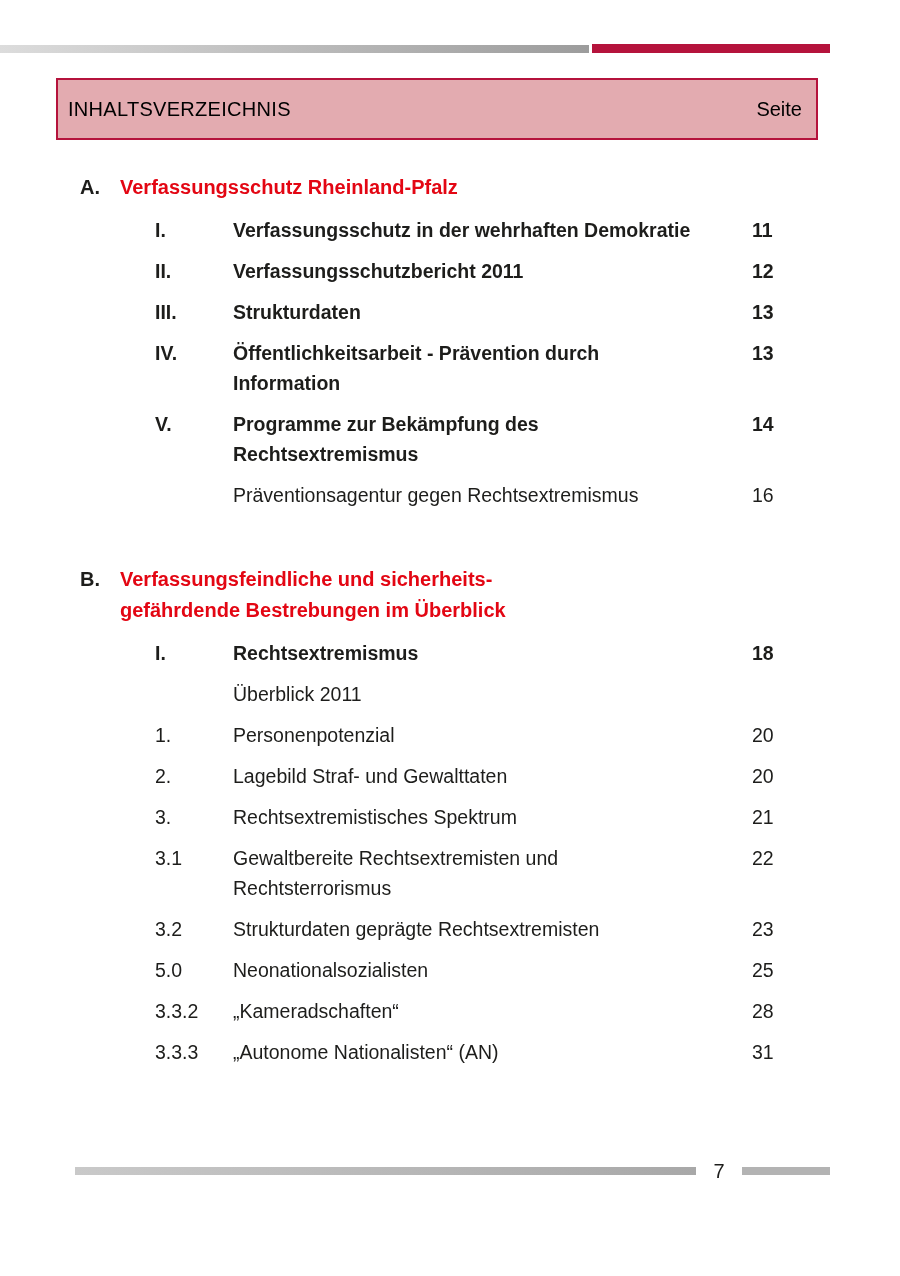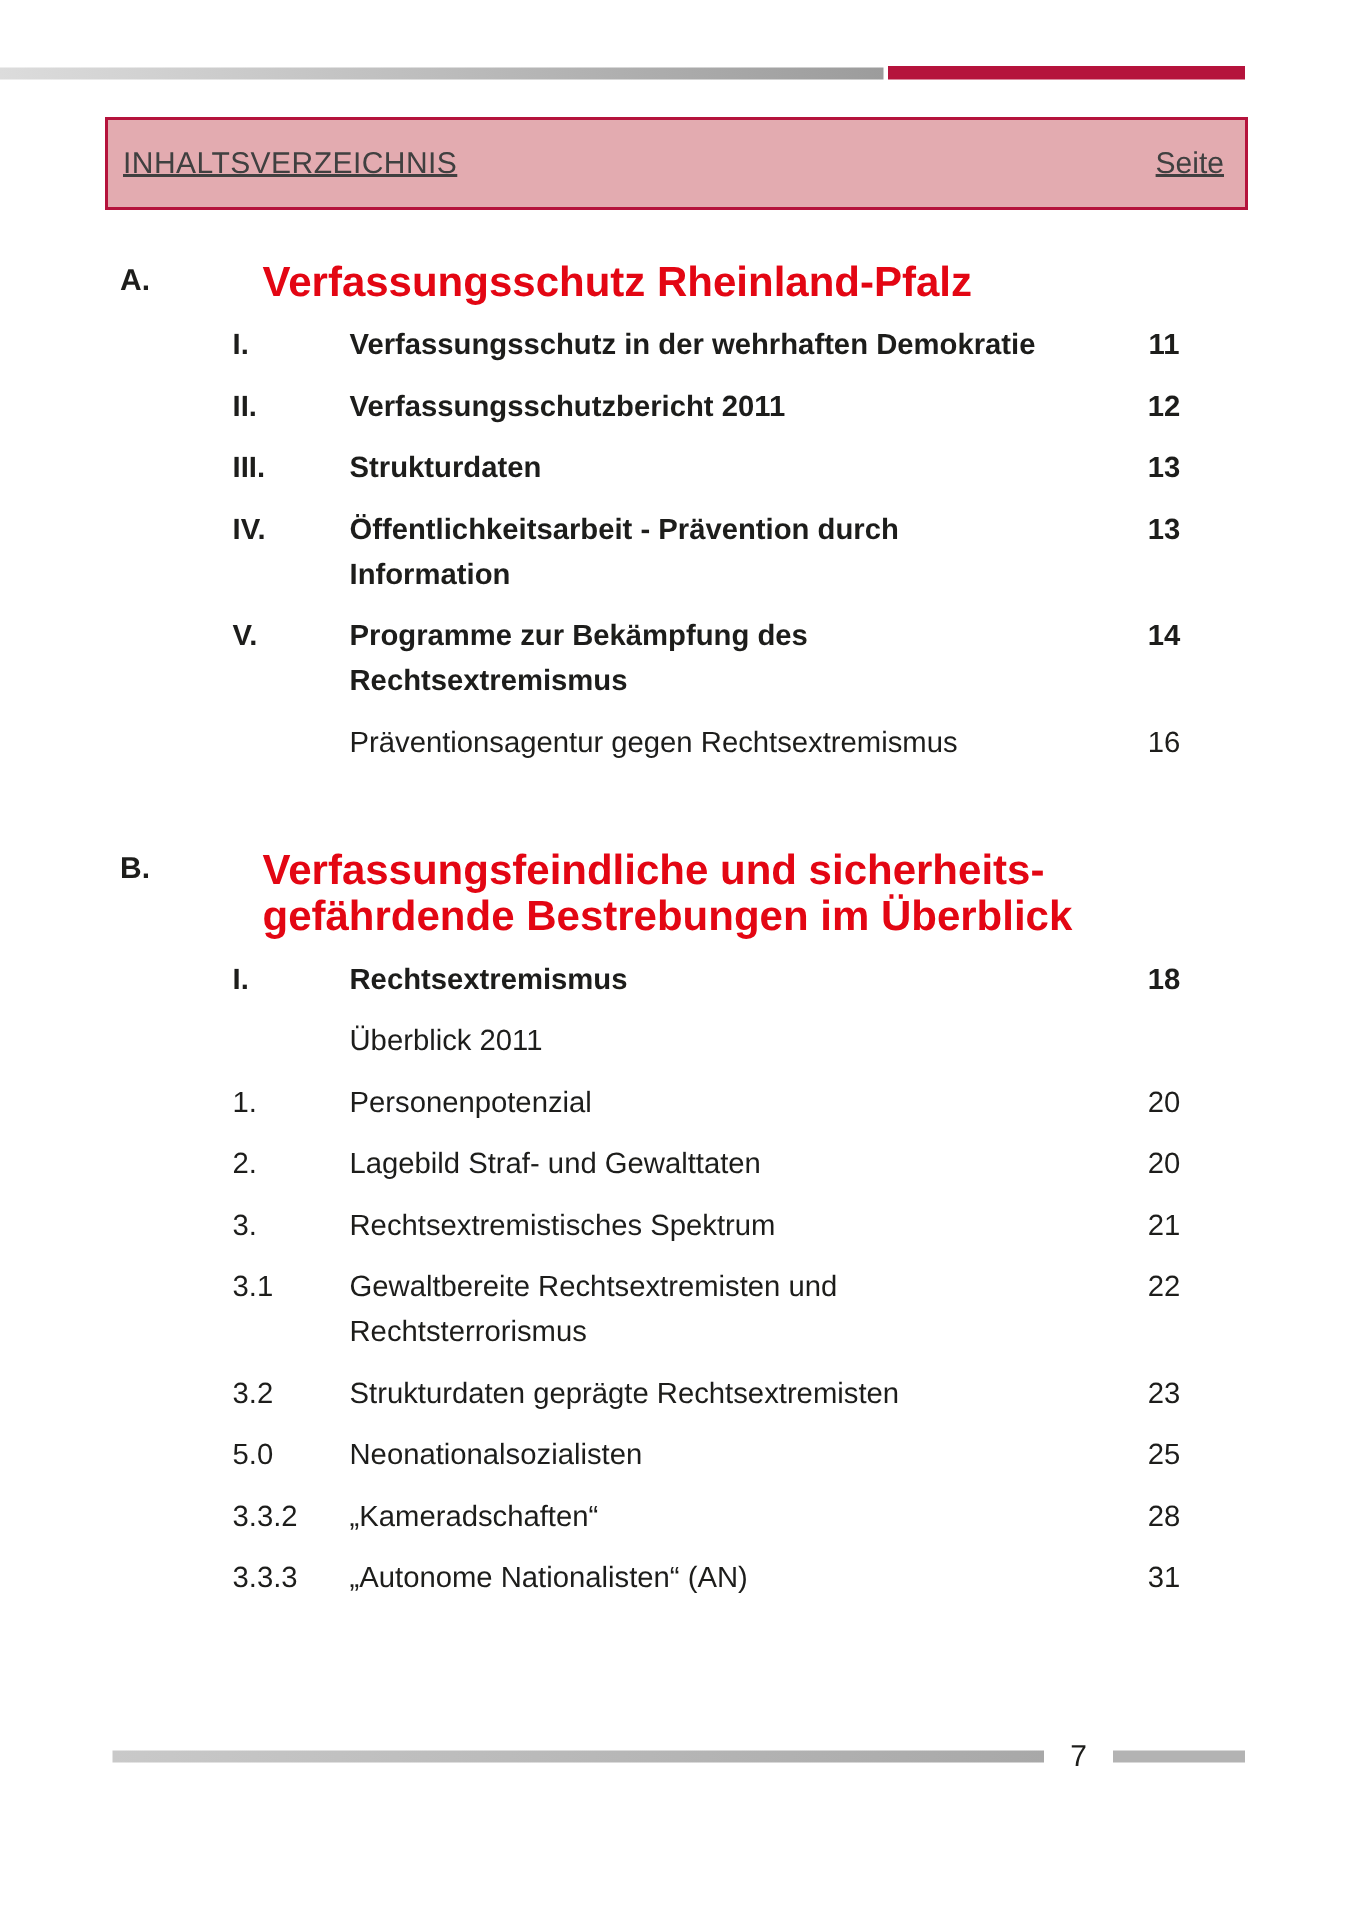--- a/index.html
+++ b/index.html
@@ -24,70 +24,69 @@
   .top-rule-red {
     position: absolute;
     left: 592px; top: 44px;
     width: 238px; height: 9px;
     background: var(--accent-red, #b5133c);
   }
 
   
   .header-box {
     position: absolute;
-    left: 70px; top: 78px;
+    left: 56px; top: 78px;
     width: 762px; height: 62px;
     background: var(--header-bg, #e3abb0);
     border: 2px solid var(--accent-red, #b5133c);
     display: flex;
     align-items: center;
     justify-content: space-between;
     padding: 0 14px 0 10px;
     font-size: 20px;
-    color: #404040;
-    text-decoration: underline;
+    color: #000000;
   }
   .header-box .hdr-title { letter-spacing: 0.3px; }
 
   
   .toc {
     position: absolute;
     left: 80px; top: 172px;
     width: 720px;
   }
   .toc-section { position: relative; }
   .toc-section + .toc-section { margin-top: 54px; }
   .sec-letter {
     position: absolute;
     left: 0; top: 0;
     font-size: 20px;
     font-weight: 700;
     line-height: 31px;
   }
   .sec-title {
     display: block;
-    margin-left: 95px;
-    font-size: 28px;
+    margin-left: 40px;
+    font-size: 20px;
     font-weight: 700;
     line-height: 31px;
     color: var(--heading-red, #e30613);
     white-space: pre-line;
     margin-bottom: 12px;
   }
   .toc-row {
     display: flex;
     margin-left: 75px;
     margin-bottom: 11px;
     font-size: 19.5px;
     line-height: 30px;
   }
   .toc-row.bold { font-weight: 700; }
   .row-num { flex: 0 0 78px; }
   .row-label { flex: 1 1 auto; white-space: pre-line; padding-right: 10px; }
-  .row-page { flex: 0 0 48px; text-align: center; }
+  .row-page { flex: 0 0 48px; text-align: left; }
 
   
   .footer {
     position: absolute;
     left: 75px; top: 1158px;
     width: 755px; height: 26px;
     display: flex;
     align-items: center;
   }
   .footer-bar-left {

